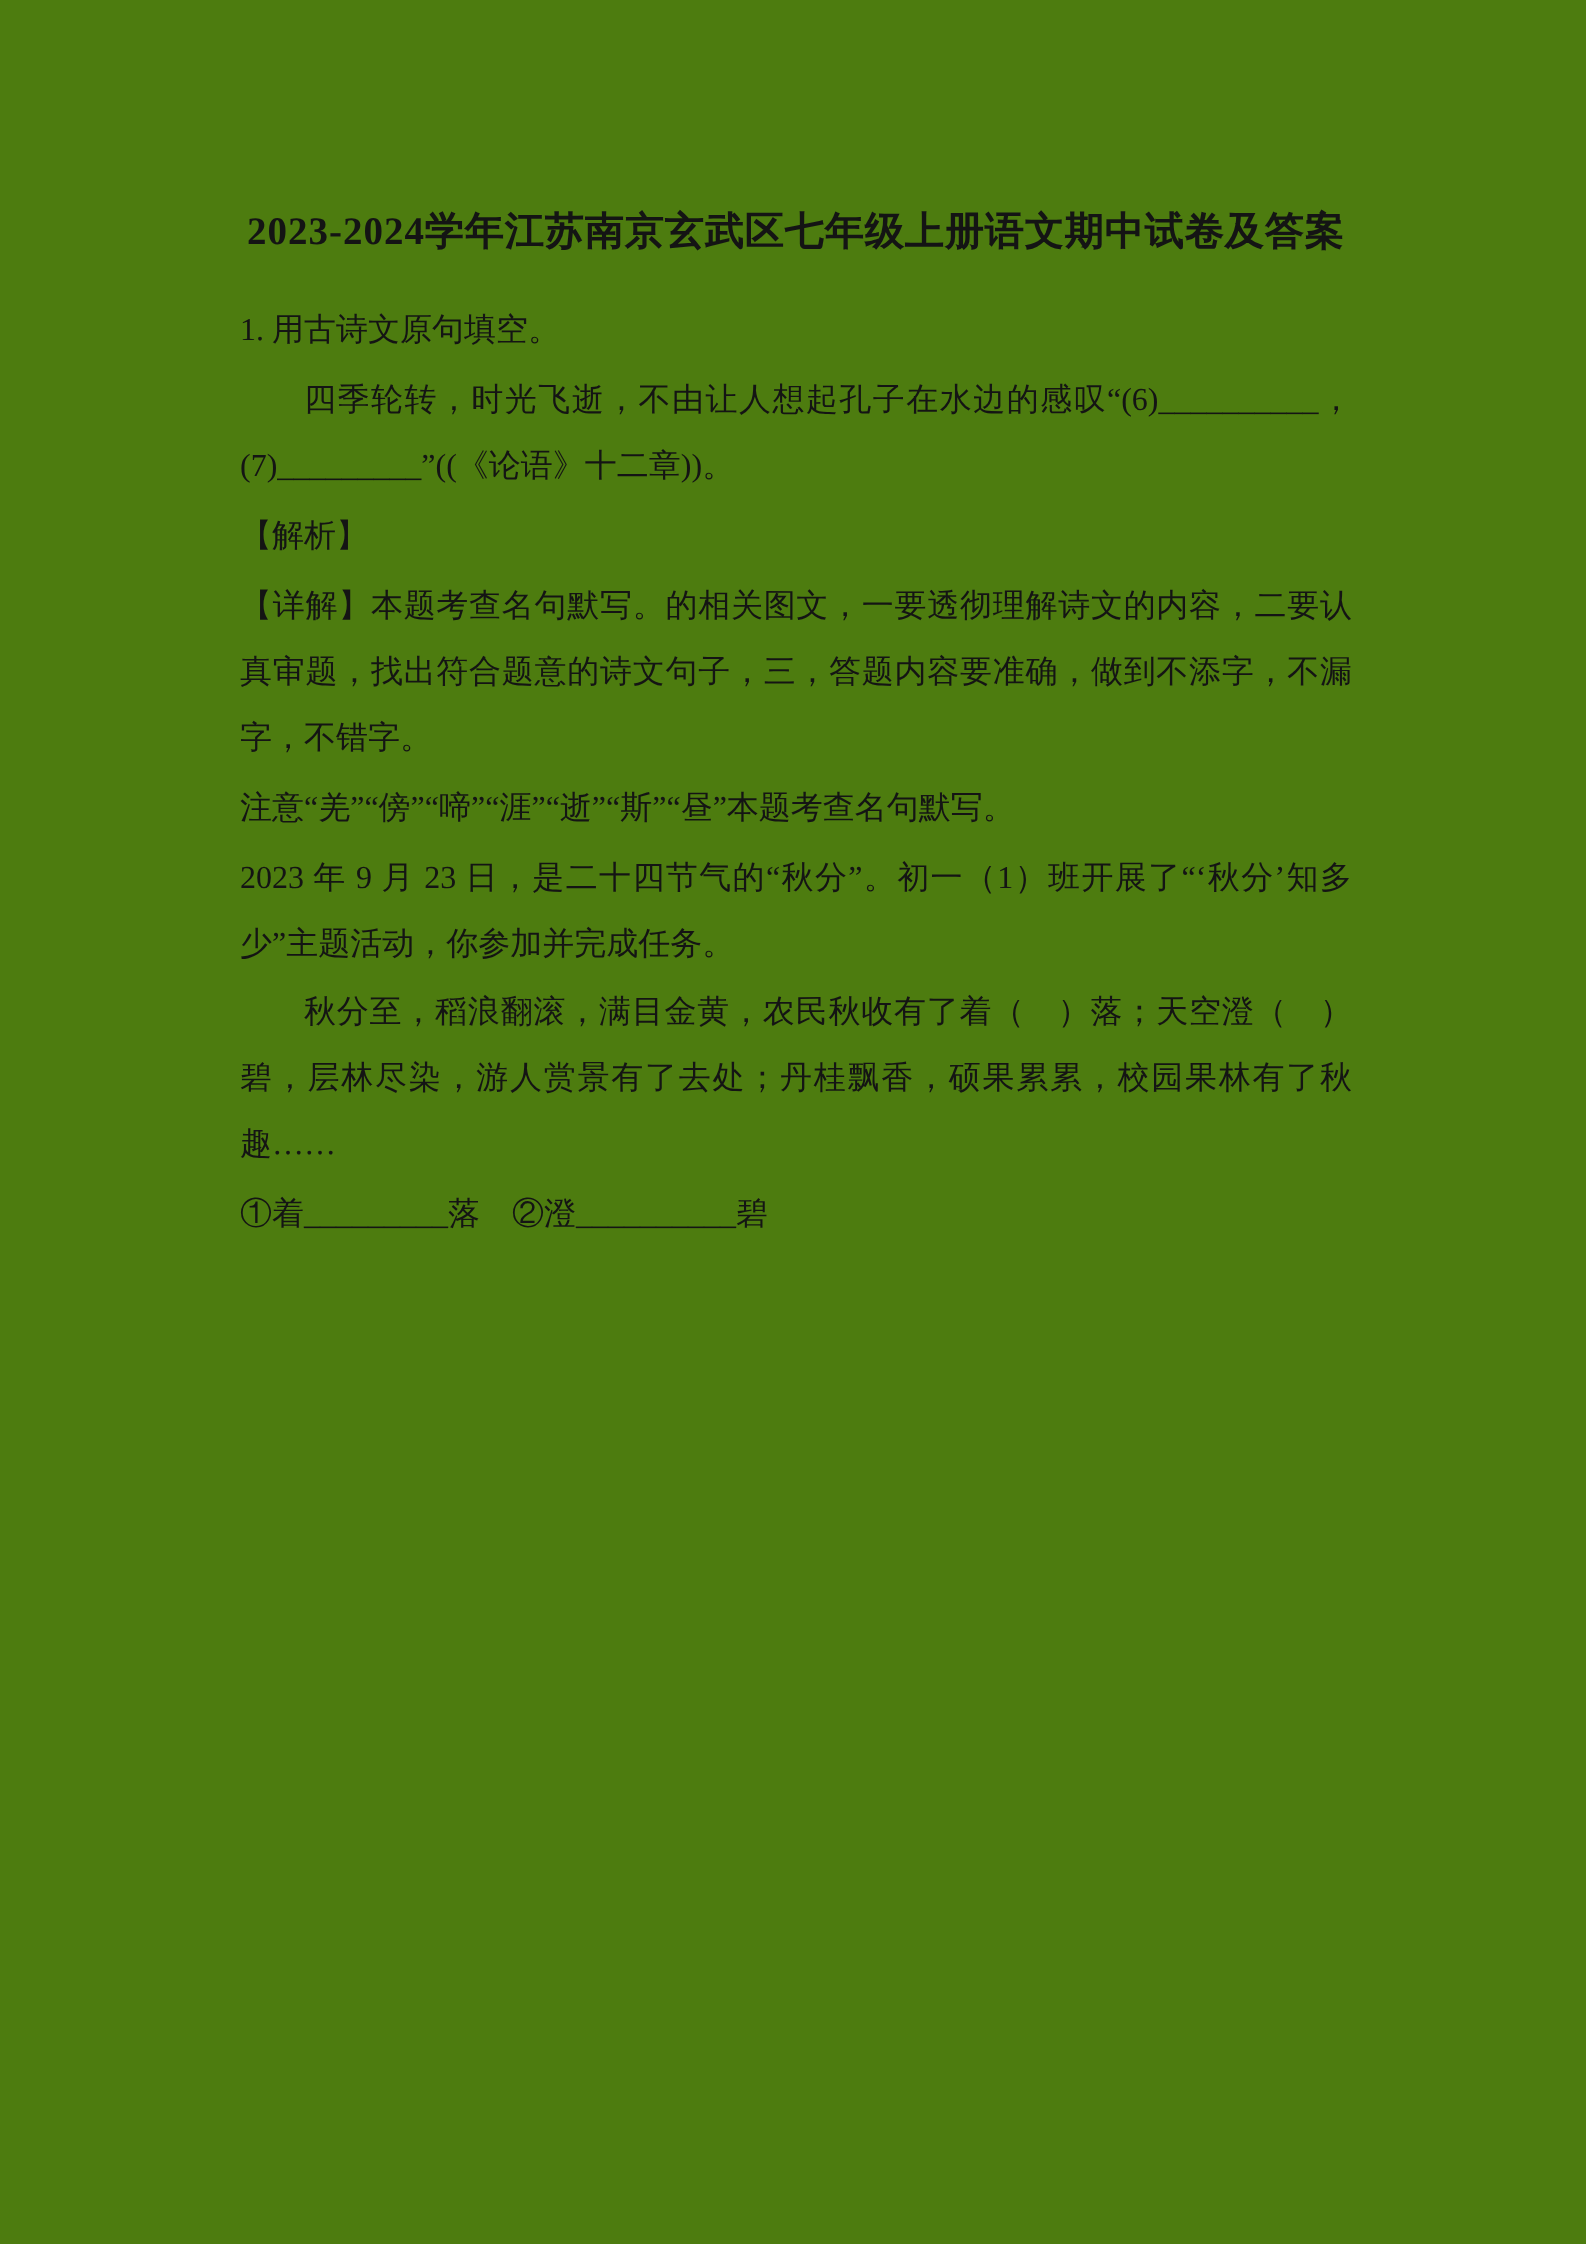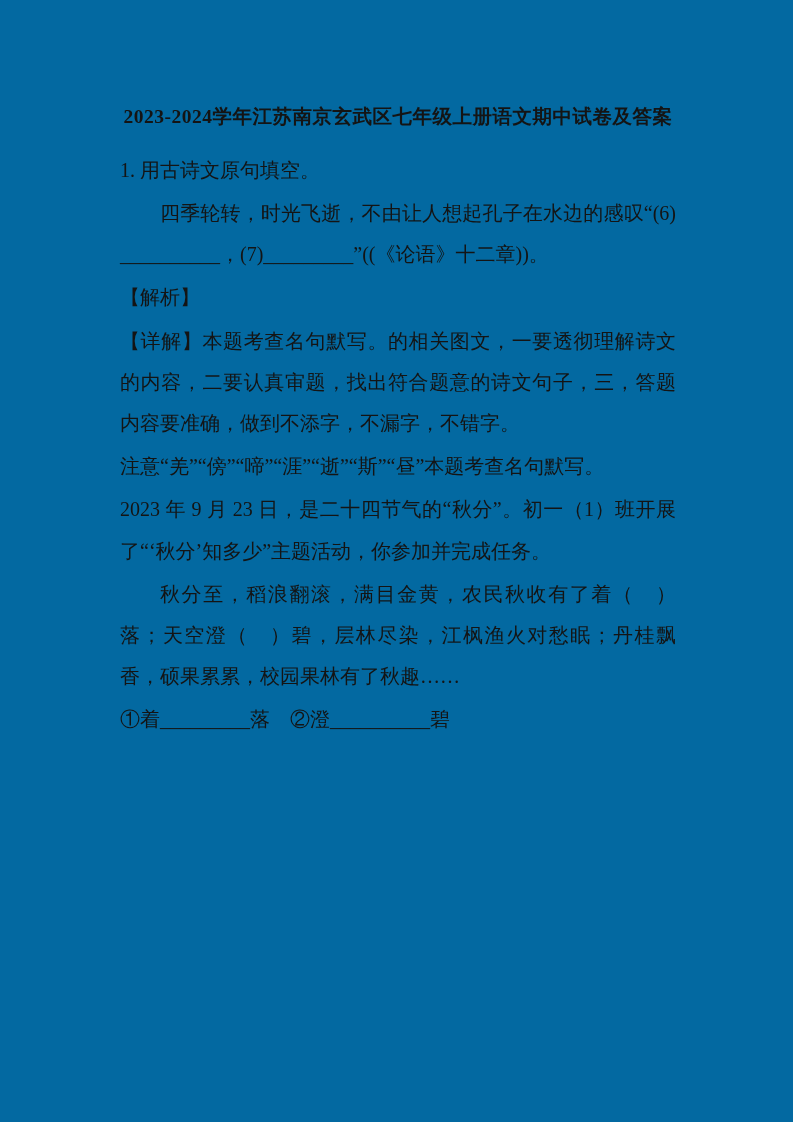--- a/index.html
+++ b/index.html
@@ -5,37 +5,37 @@
   html, body {
     margin: 0;
     padding: 0;
     background: #ffffff;
   }
   .page {
     position: relative;
     width: 793px;
     height: 1122px;
     margin: 0 auto;
-    background: #0369a1;
+    background: #4d7c0f;
     box-sizing: border-box;
     padding: 96px 117px 0 120px;
     font-family: "Liberation Serif", "DejaVu Serif", serif;
     color: #141414;
     overflow: hidden;
   }
   .doc-title {
     font-size: 19.5px;
     font-weight: bold;
     text-align: center;
     line-height: 2.15;
     margin: 0 0 12px 0;
     letter-spacing: 0.5px;
   }
   p.para {
-    font-size: 20px;
+    font-size: 16px;
     line-height: 2.06;
     text-align: justify;
     margin: 0 0 2px 0;
     word-break: break-all;
   }
   p.indent {
     text-indent: 2em;
   }
 </style>
 </head>
@@ -53,18 +53,18 @@
 
   <p class="para">【解析】</p>
 
   <p class="para">【详解】本题考查名句默写。的相关图文，一要透彻理解诗文的内容，二要认真审题，找出符合题意的诗文句子，三，答题内容要准确，做到不添字，不漏字，不错字。</p>
 
   <p class="para">注意“羌”“傍”“啼”“涯”“逝”“斯”“昼”本题考查名句默写。</p>
 
   <p class="para">2023 年 9 月 23 日，是二十四节气的“秋分”。初一（1）班开展了“‘秋分’知多少”主题活动，你参加并完成任务。</p>
 
 
-  <p class="para indent">秋分至，稻浪翻滚，满目金黄，农民秋收有了着（　）落；天空澄（　）碧，层林尽染，江枫渔火对愁眠；丹桂飘香，硕果累累，校园果林有了秋趣……</p>
+  <p class="para indent">秋分至，稻浪翻滚，满目金黄，农民秋收有了着（　）落；天空澄（　）碧，层林尽染，游人赏景有了去处；丹桂飘香，硕果累累，校园果林有了秋趣……</p>
 
   <p class="para">①着_________落　②澄__________碧</p>
 
 
 </div>
 
 </body></html>

